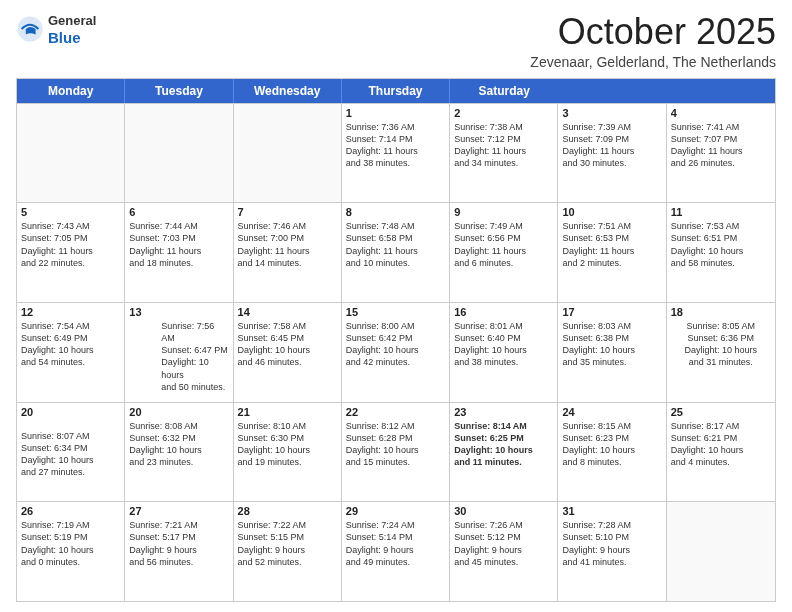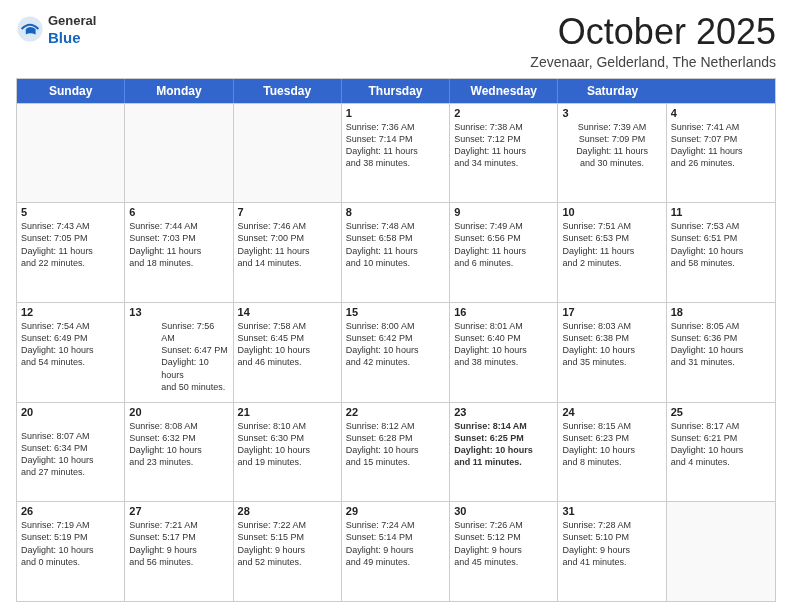--- a/index.html
+++ b/index.html
@@ -122,25 +122,24 @@
       </div>
     </div>
     <div class="title-block">
       <div class="month-title">October 2025</div>
       <div class="location-title">Zevenaar, Gelderland, The Netherlands</div>
     </div>
   </div>
 
   <div class="calendar">
     <div class="cal-header-row">
-    <div class="cal-header-cell">Sunday</div>
         <div class="cal-header-cell">Monday</div>
         <div class="cal-header-cell">Tuesday</div>
+        <div class="cal-header-cell">Wednesday</div>
         <div class="cal-header-cell">Thursday</div>
-        <div class="cal-header-cell">Wednesday</div>
         <div class="cal-header-cell">Saturday</div>
       </div>
     <div class="cal-body">
     <div class="cal-week">
           <div class="cal-cell empty"></div>
           <div class="cal-cell empty"></div>
           <div class="cal-cell empty"></div>
           <div class="cal-cell">
             <div class="day-number">1</div>
             <div class="cell-text" style="white-space: pre-line;">Sunrise: 7:36 AM
@@ -150,21 +149,21 @@
           </div>
           <div class="cal-cell">
             <div class="day-number">2</div>
             <div class="cell-text" style="white-space: pre-line;">Sunrise: 7:38 AM
 Sunset: 7:12 PM
 Daylight: 11 hours
 and 34 minutes.</div>
           </div>
           <div class="cal-cell">
             <div class="day-number">3</div>
-            <div class="cell-text" style="white-space: pre-line; text-align: center;">Sunrise: 7:39 AM
+            <div class="cell-text" style="white-space: pre-line;">Sunrise: 7:39 AM
 Sunset: 7:09 PM
 Daylight: 11 hours
 and 30 minutes.</div>
           </div>
           <div class="cal-cell">
             <div class="day-number">4</div>
             <div class="cell-text" style="white-space: pre-line;">Sunrise: 7:41 AM
 Sunset: 7:07 PM
 Daylight: 11 hours
 and 26 minutes.</div>
@@ -259,21 +258,21 @@
           </div>
           <div class="cal-cell">
             <div class="day-number">17</div>
             <div class="cell-text" style="white-space: pre-line;">Sunrise: 8:03 AM
 Sunset: 6:38 PM
 Daylight: 10 hours
 and 35 minutes.</div>
           </div>
           <div class="cal-cell">
             <div class="day-number">18</div>
-            <div class="cell-text" style="white-space: pre-line;">Sunrise: 8:05 AM
+            <div class="cell-text" style="white-space: pre-line; text-align: center;">Sunrise: 8:05 AM
 Sunset: 6:36 PM
 Daylight: 10 hours
 and 31 minutes.</div>
           </div>
         </div>
         <div class="cal-week">
           <div class="cal-cell">
             <div class="day-number">20</div>
             <div class="cell-text" style="white-space: pre-line; margin-top: 12px;">Sunrise: 8:07 AM
 Sunset: 6:34 PM

